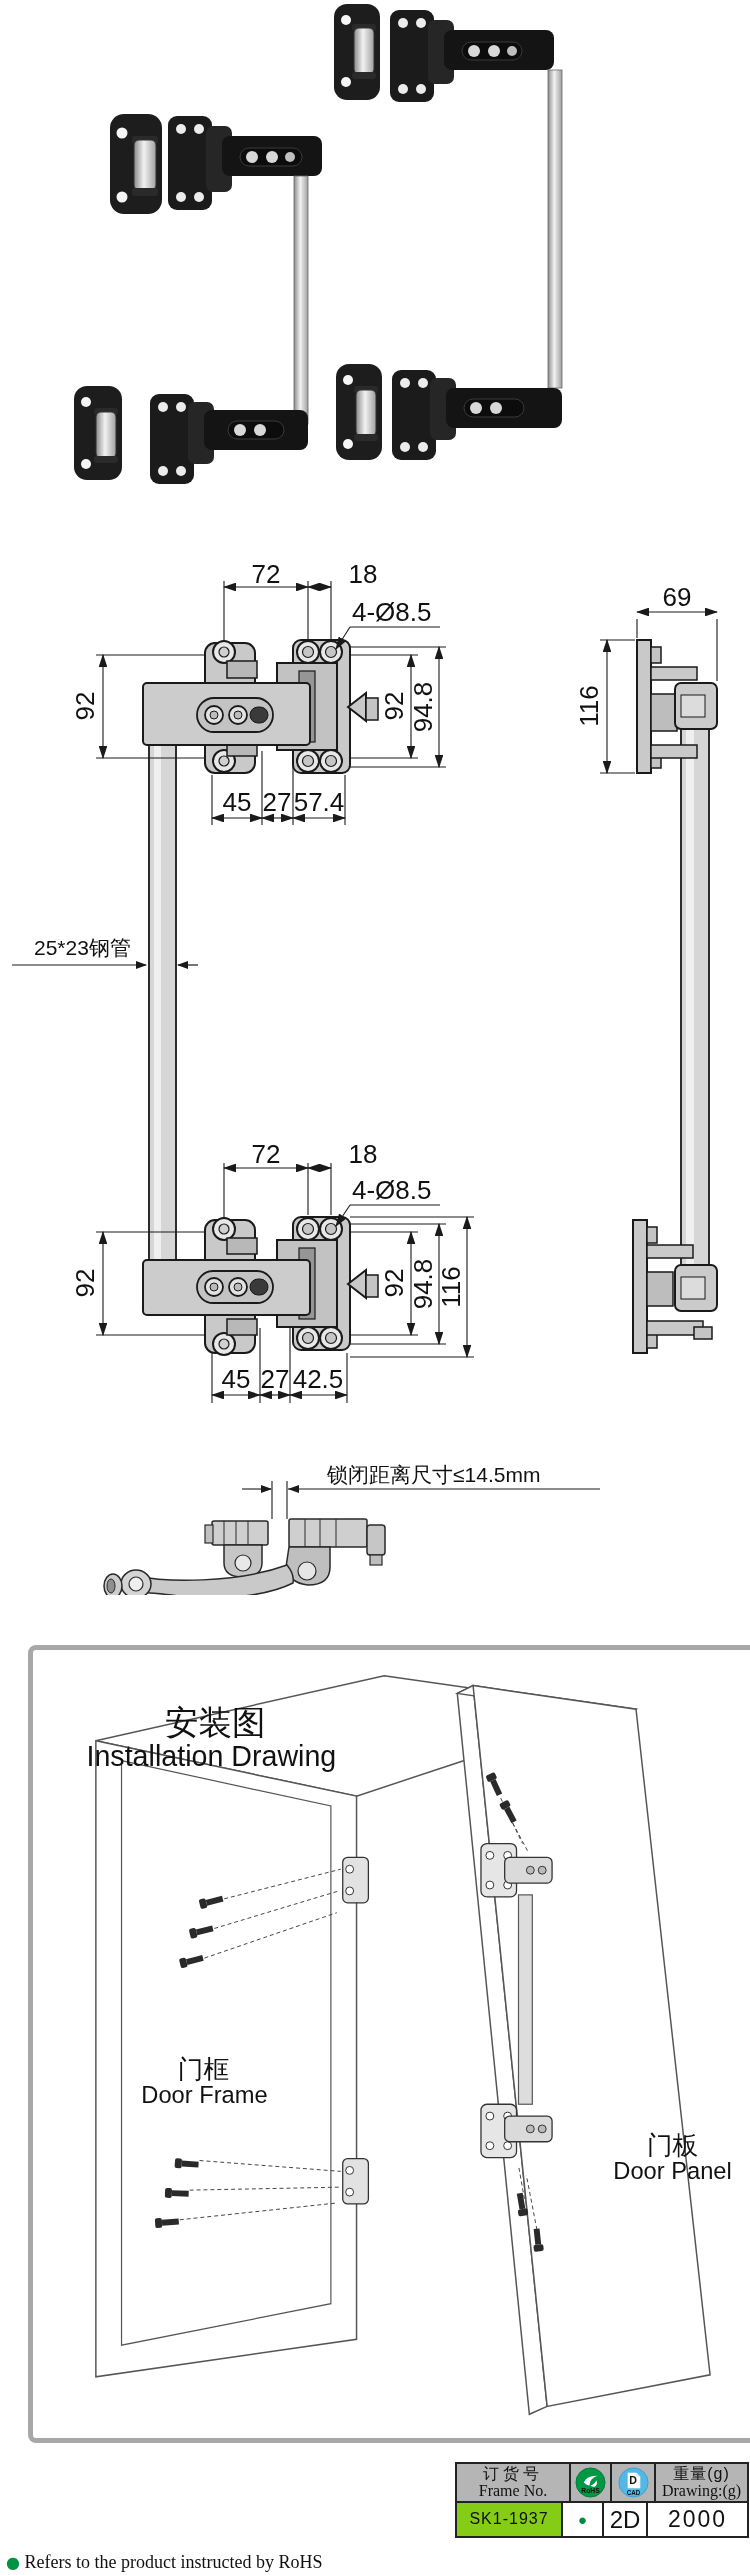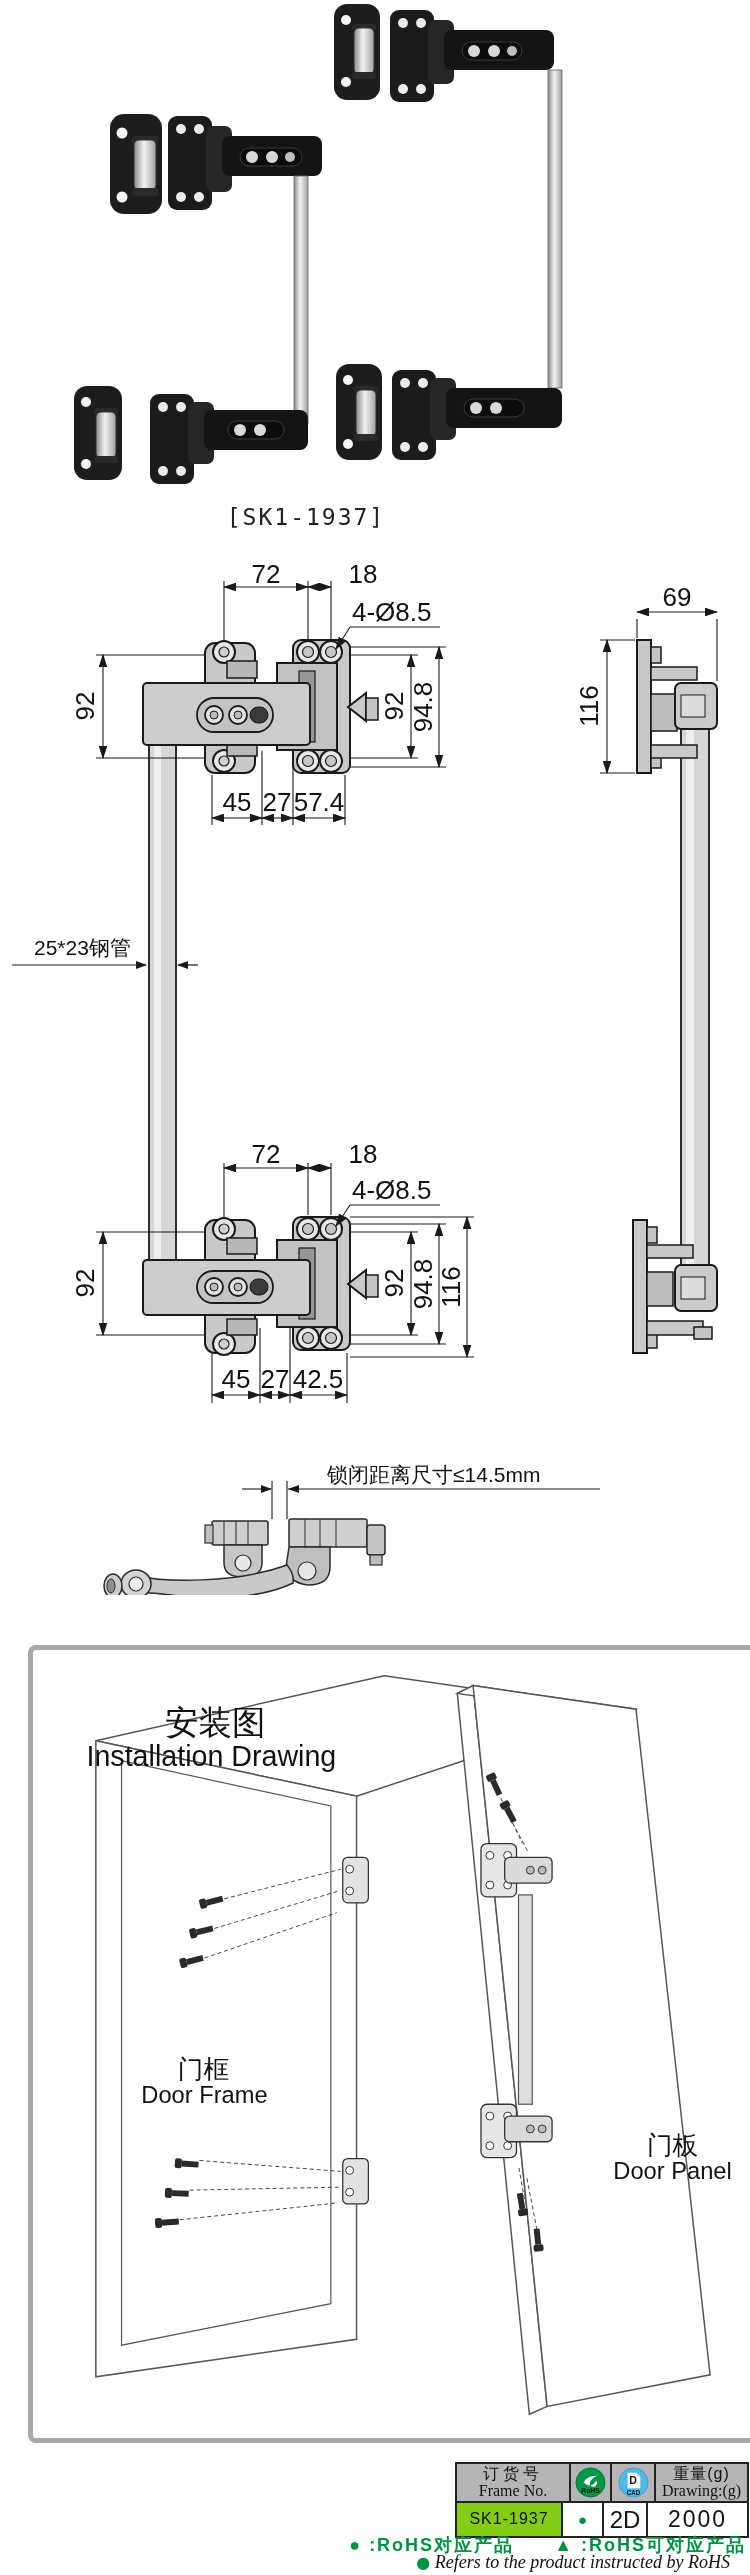--- a/index.html
+++ b/index.html
@@ -27,22 +27,22 @@
   .hdr-en{font-size:16px;font-family:"Liberation Serif","DejaVu Serif",serif;color:#111;}
   .cell-item-no{background:#84cc16;width:104px;display:flex;align-items:center;justify-content:center;
                 font-size:16px;letter-spacing:1px;color:#101010;}
   .cell-dot{color:#008c3f;font-size:15px;}
   .cell-2d{font-size:24px;}
   .cell-weight{font-size:23px;letter-spacing:2px;}
   
   .footer-cn{position:absolute;top:2533px;right:4px;color:#009344;font-size:18px;
              font-weight:bold;letter-spacing:2px;white-space:nowrap;}
   .footer-cn .gap{display:inline-block;width:26px;}
-  .footer-en{position:absolute;top:2552px;left:6px;right:20px;display:flex;justify-content:flex-end;
-             font-family:"Liberation Serif","DejaVu Serif",serif;font-size:18px;color:#101010;white-space:nowrap;font-style:italic;}
+  .footer-en{position:absolute;top:2552px;left:6px;right:10px;display:flex;justify-content:flex-start;
+             font-family:"Liberation Serif","DejaVu Serif",serif;font-size:18px;color:#101010;white-space:nowrap;}
   .marker-green{color:#009344;font-family:"DejaVu Sans",sans-serif;font-size:16px;}
   .install-box{position:absolute;left:28px;top:1645px;width:744px;height:798px;
                border:5px solid #a8a8a8;border-radius:8px;box-sizing:border-box;}
   .install-box svg{width:100%;height:100%;display:block;}
 </style>
 </head>
 <body>
 
 <div class="page">
 
@@ -145,21 +145,20 @@
       <circle cx="405" cy="447" r="5" fill="#ececec"></circle>
         <circle cx="423" cy="447" r="5" fill="#ececec"></circle>
       <rect x="430" y="378" width="26" height="62" rx="7" fill="#262626"></rect>
       <rect x="446" y="388" width="116" height="40" rx="8" fill="#141414"></rect>
       <rect x="464" y="399" width="60" height="18" rx="9" fill="#0c0c0c" stroke="#3a3a3a"></rect>
       <circle cx="476" cy="408" r="6" fill="#d8d8d8"></circle>
         <circle cx="496" cy="408" r="6" fill="#d8d8d8"></circle>
     </g>
   </svg>
 
-  <div class="caption">[SK1-1937]</div>
 
   <svg class="abs" style="top:555px;left:0" width="750" height="290" viewBox="0 0 750 290">
     <defs>
       <marker id="arrA" viewBox="0 0 12 8" refX="11" refY="4" markerWidth="12" markerHeight="8" orient="auto-start-reverse">
           <path d="M0,0 L12,4 L0,8 Z" fill="#1a1a1a"></path>
         </marker>
     </defs>
     <g stroke="#1a1a1a">
       <rect x="205" y="88" width="50" height="130" rx="10" fill="#c9c9c9" stroke-width="2"></rect>
       <circle cx="224" cy="97" r="11" fill="#e8e8e8" stroke-width="2"></circle>
@@ -521,27 +520,20 @@
       </div>
     </div>
     <div class="spec-row data">
       <div class="spec-cell cell-item-no">SK1-1937</div>
       <div class="spec-cell c-rohs cell-dot">●</div>
       <div class="spec-cell c-cad cell-2d">2D</div>
       <div class="spec-cell c-weight cell-weight">2000</div>
     </div>
   </div>
 
-  <div class="footer-cn">
-    <span>●</span>
-    <span>:RoHS对应产品</span>
-    <span class="gap"></span>
-    <span>▲</span>
-    <span>:RoHS可对应产品</span>
-  </div>
   <div class="footer-en">
     <span>
       <span class="marker-green">●</span>
       <span>Refers to the product instructed by RoHS</span>
     </span>
   </div>
 
 </div>
 
 </body></html>

